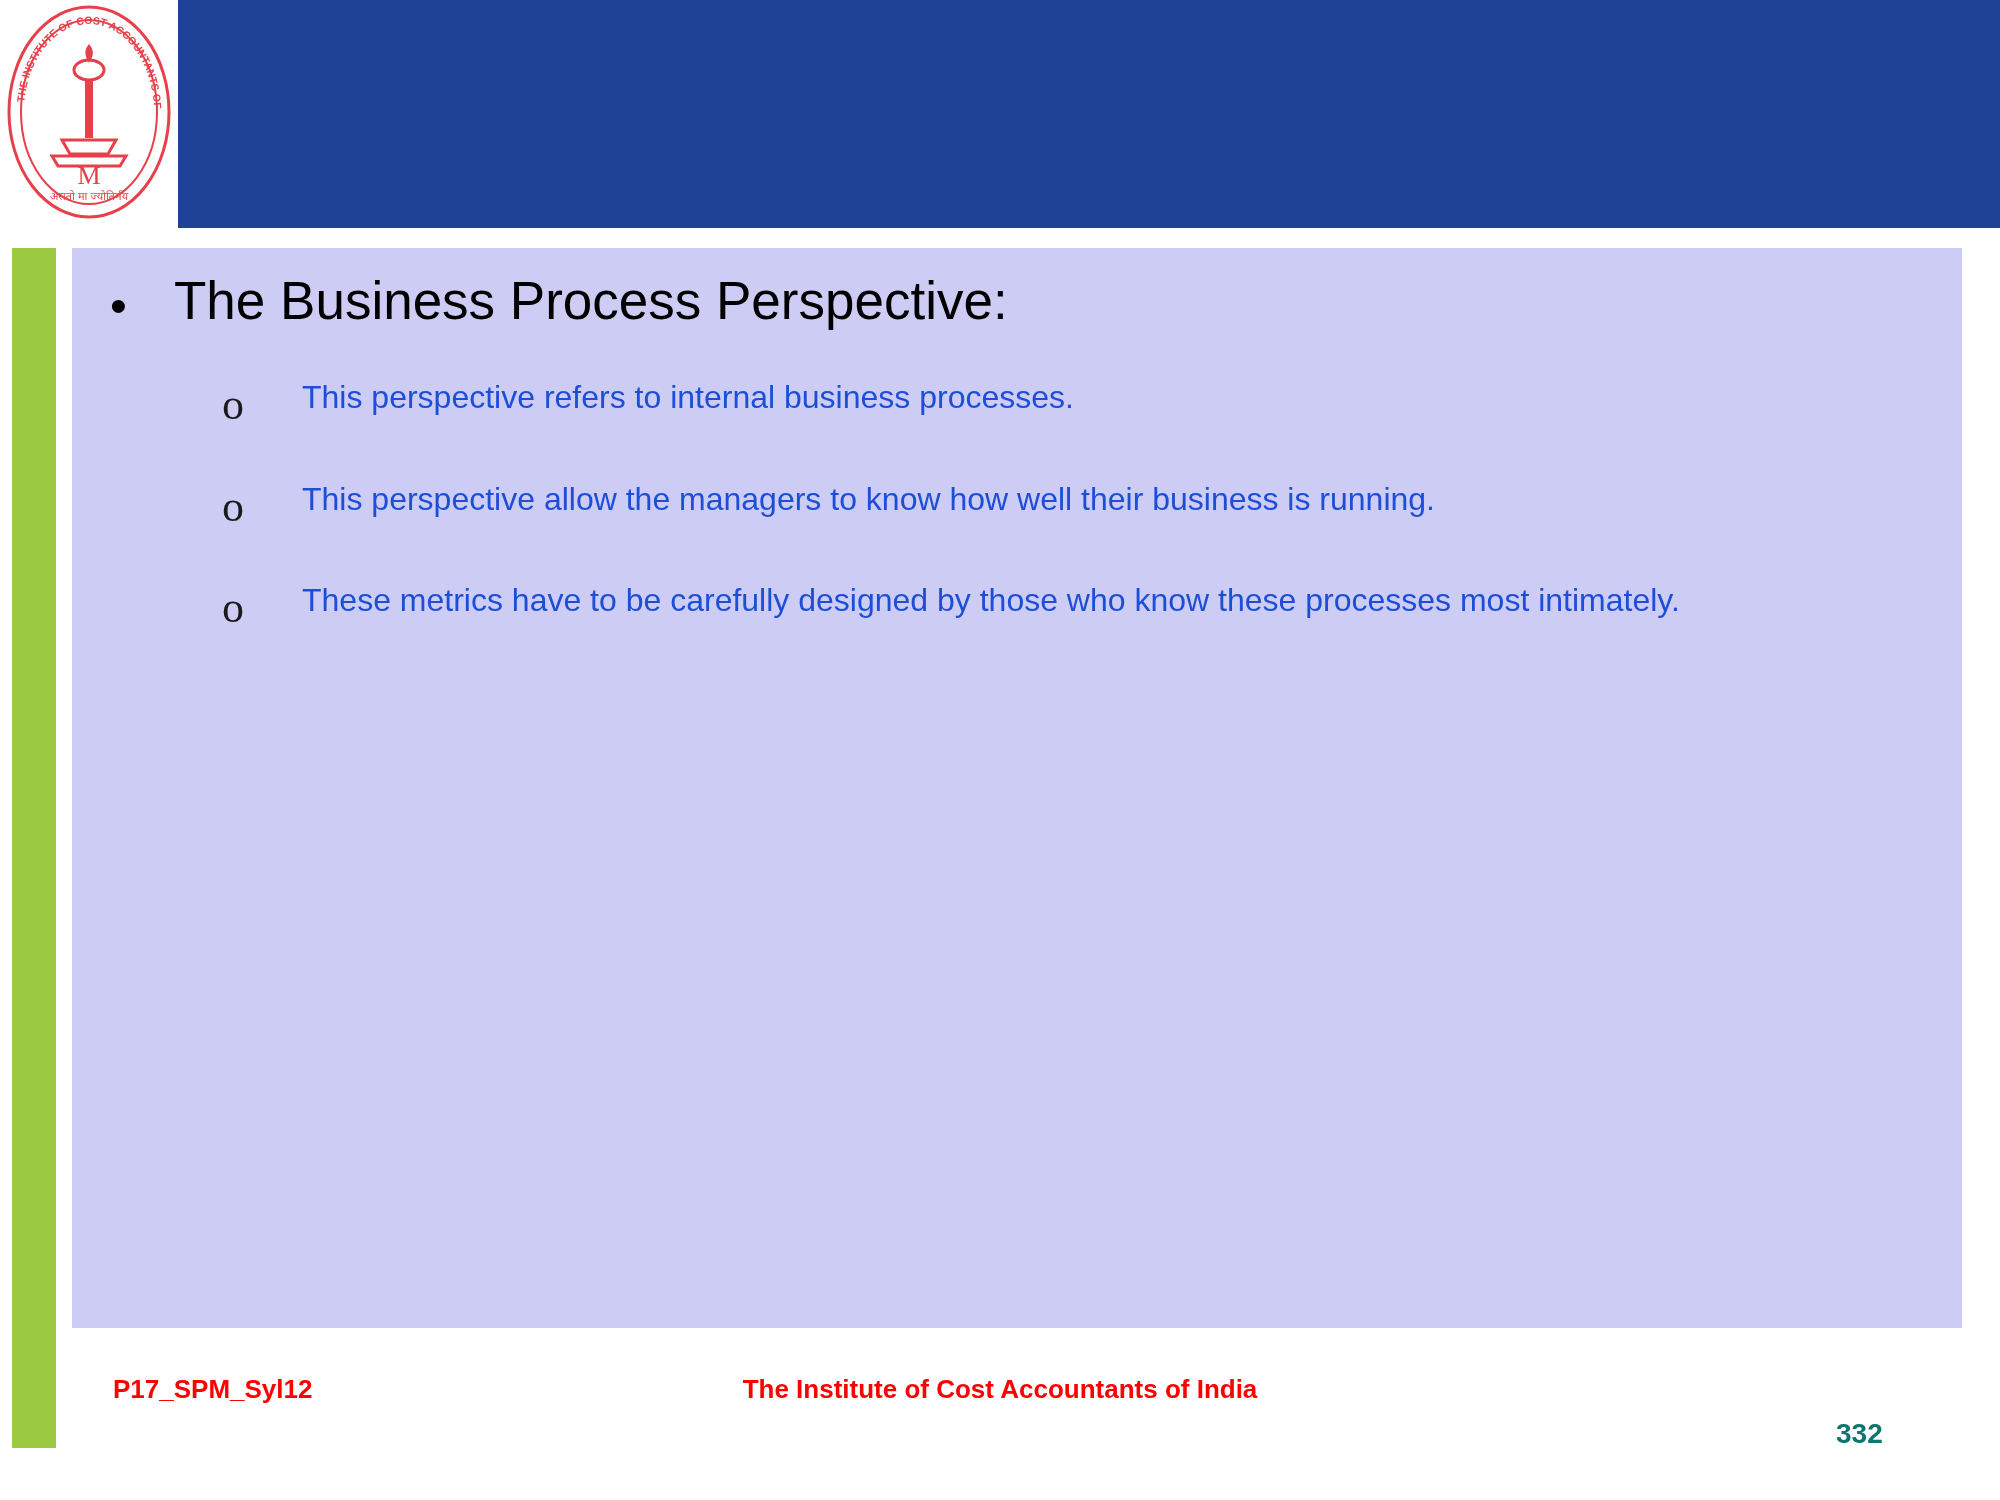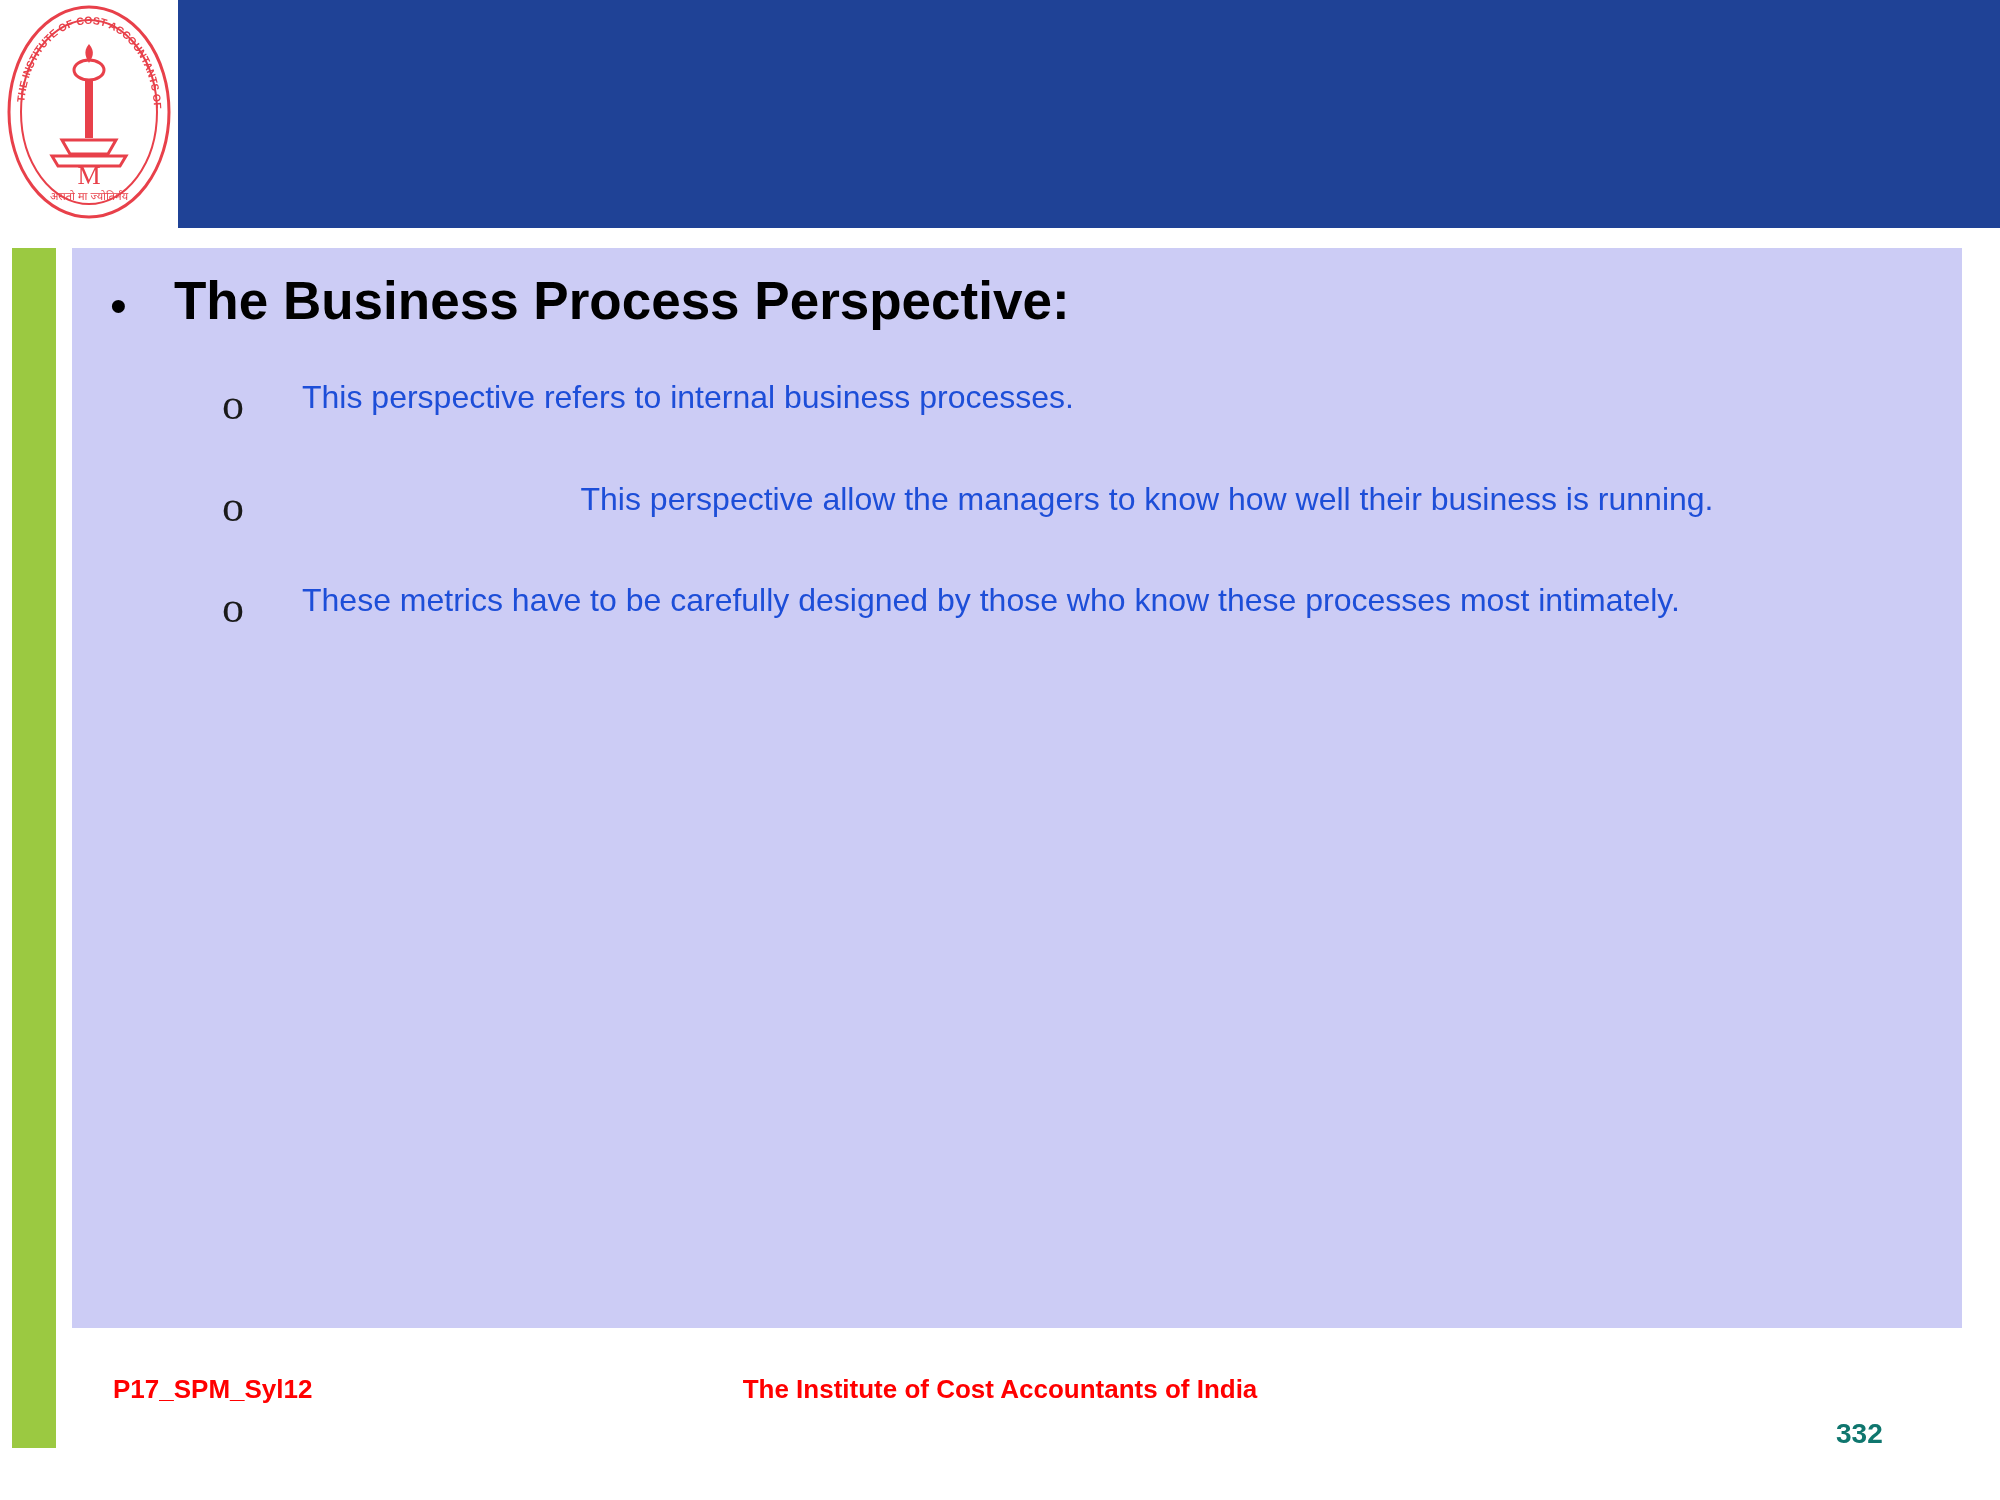--- a/index.html
+++ b/index.html
@@ -99,21 +99,21 @@
     font-size: 48px;
     line-height: 1;
     color: #000000;
     width: 64px;
     flex: 0 0 64px;
     text-align: left;
     padding-top: 12px;
   }
   .bullet-l1 .text {
     font-size: 53px;
-    font-weight: bold;
+    font-weight: normal;
     color: #000000;
     letter-spacing: 0px;
   }
 
   .sub-list {
     position: absolute;
     left: 150px;
     top: 130px;
     width: 1800px;
   }
@@ -130,21 +130,21 @@
     font-family: "Liberation Serif", serif;
   }
   .sub-item .text {
     font-size: 32px;
     line-height: 1.22;
     color: #1d4ed8;
     width: 1690px;
     text-align: justify;
   }
   .sub-item .text.nojustify {
-    text-align: center;
+    text-align: left;
   }
 
   
   .footer-left {
     position: absolute;
     left: 113px;
     top: 1374px;
     font-size: 26px;
     font-weight: bold;
     color: #ff0000;

